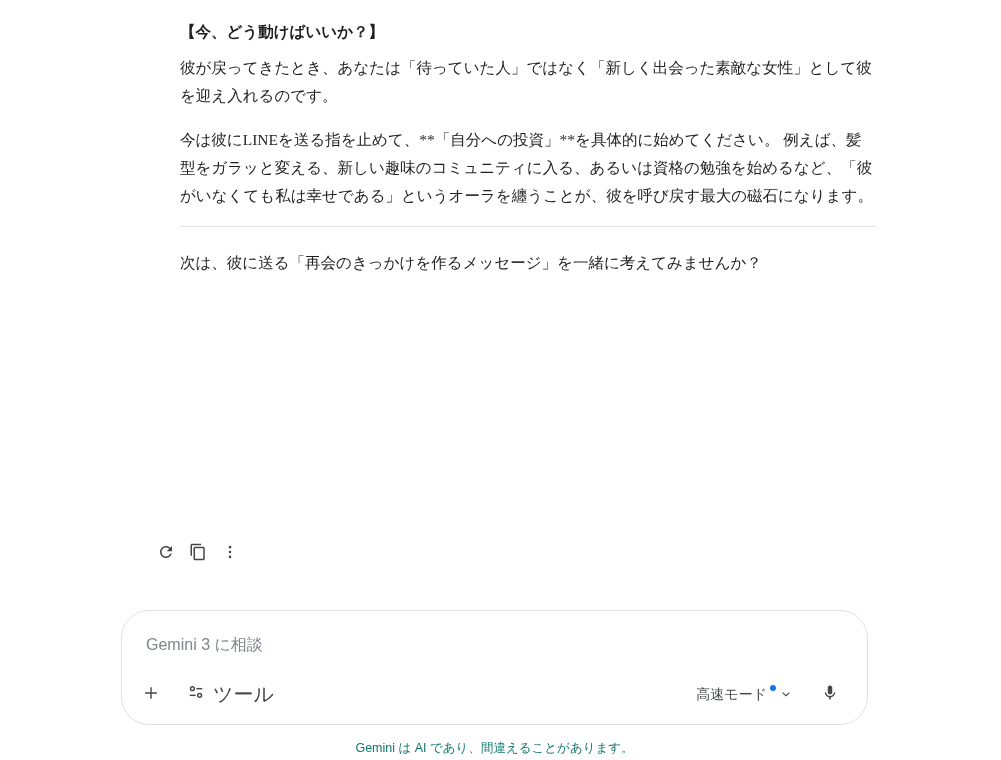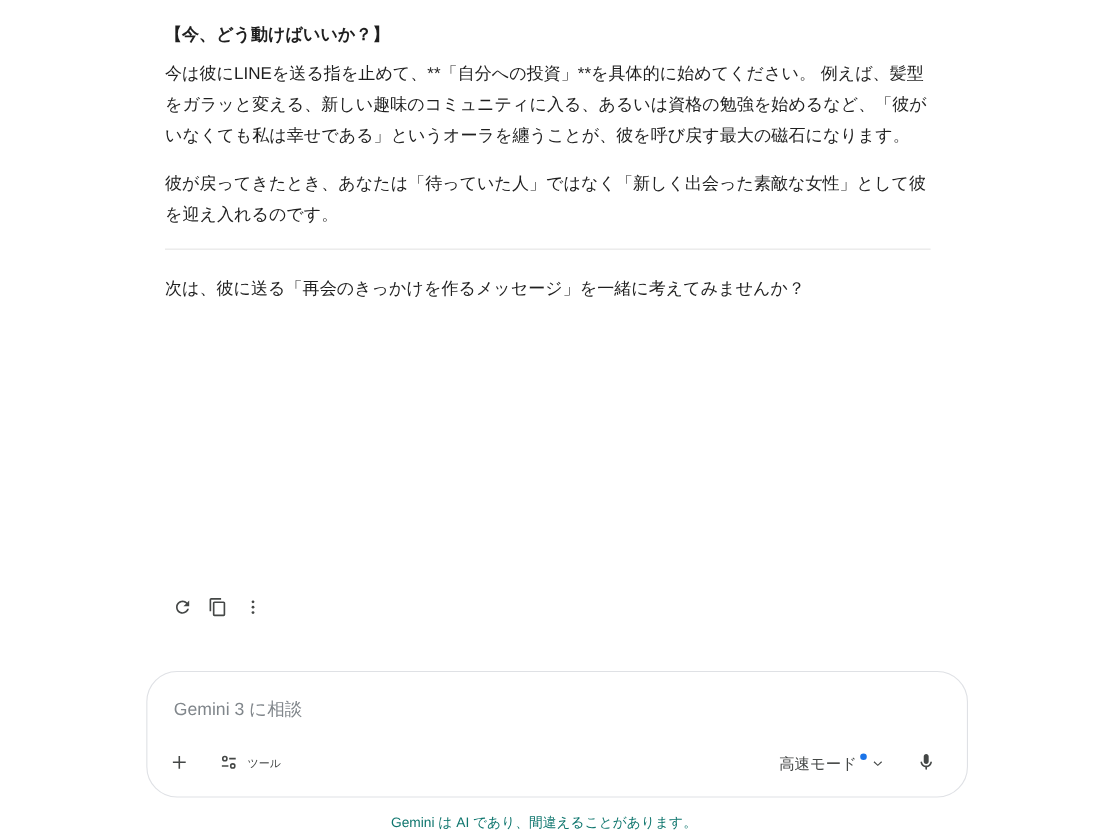--- a/index.html
+++ b/index.html
@@ -1,58 +1,58 @@
 <!DOCTYPE html>
 <html><head>
 <meta charset="utf-8">
 <style>
   * { margin: 0; padding: 0; box-sizing: border-box; }
   html, body { width: 1001px; height: 760px; background: #ffffff;
     font-family: "Liberation Sans", "DejaVu Sans", sans-serif; }
   .page { position: relative; width: 1001px; height: 760px; background: #ffffff; overflow: hidden; }
 
-  .content { position: absolute; left: 150px; top: 22px; width: 696px; color: #1f1f1f; }
+  .content { position: absolute; left: 180px; top: 22px; width: 696px; color: #1f1f1f; font-family: Liberation Serif, serif; }
   .content h3 { font-size: 15.5px; line-height: 20px; font-weight: 700; margin: 0 0 12px 0; }
   .content p  { font-size: 15.5px; line-height: 28px; margin: 0 0 16px 0; }
   .content hr { border: none; border-top: 1px solid #e4e4e4; margin: 14px 0 22px 0; }
 
   .actions { position: absolute; left: 155px; top: 541px; display: flex; align-items: center; gap: 10px; }
   .icon-btn { width: 22px; height: 22px; display: flex; align-items: center; justify-content: center;
     background: none; border: none; cursor: pointer; padding: 0; color: #444746; }
   .icon-btn svg { display: block; }
 
-  .composer { position: absolute; left: 133px; top: 610px; width: 747px; height: 115px;
+  .composer { position: absolute; left: 121px; top: 610px; width: 747px; height: 115px;
     background: #ffffff; border: 1px solid #dfe1e5; border-radius: 28px; }
   .composer-placeholder { position: absolute; left: 24px; top: 24px; font-size: 16px; color: #80868b; cursor: text; }
   .composer-row { position: absolute; left: 0; right: 0; bottom: 14px; height: 32px;
     display: flex; align-items: center; padding: 0 22px 0 14px; }
   .round-btn { width: 30px; height: 30px; border-radius: 50%; background: none; border: none;
     display: flex; align-items: center; justify-content: center; cursor: pointer; color: #444746; padding: 0; }
   .tools-btn { display: flex; align-items: center; gap: 8px; margin-left: 15px; background: none; border: none;
-    cursor: pointer; color: #444746; font-size: 10px; font-family: inherit; padding: 4px 6px; }
+    cursor: pointer; color: #444746; font-size: 20px; font-family: inherit; padding: 4px 6px; }
   .spacer { flex: 1; }
   .mode-btn { display: flex; align-items: flex-start; background: none; border: none; cursor: pointer;
     color: #444746; font-size: 14px; font-family: inherit; padding: 2px 0; }
   .mode-label { line-height: 20px; margin-left: 40px; }
   .mode-dot { width: 6px; height: 6px; border-radius: 50%; margin: 1px 3px 0 3px; flex: none; }
   .mode-chevron { margin-top: 3px; }
   .mic-btn { margin-left: 22px; }
 
   .footer { position: absolute; left: 121px; top: 740px; width: 747px; text-align: center;
     font-size: 12.5px; color: #0f766e; }
 </style>
 </head>
 <body>
 
 <div class="page">
 
   <div class="content">
     <h3>【今、どう動けばいいか？】</h3>
+    <p>彼が戻ってきたとき、あなたは「待っていた人」ではなく「新しく出会った素敵な女性」として彼を迎え入れるのです。</p>
     <p>今は彼にLINEを送る指を止めて、**「自分への投資」**を具体的に始めてください。 例えば、髪型をガラッと変える、新しい趣味のコミュニティに入る、あるいは資格の勉強を始めるなど、「彼がいなくても私は幸せである」というオーラを纏うことが、彼を呼び戻す最大の磁石になります。</p>
-    <p>彼が戻ってきたとき、あなたは「待っていた人」ではなく「新しく出会った素敵な女性」として彼を迎え入れるのです。</p>
     <hr>
     <p>次は、彼に送る「再会のきっかけを作るメッセージ」を一緒に考えてみませんか？</p>
   </div>
 
   <div class="actions">
     <button class="icon-btn" title="">
       <span>
         <svg width="18" height="18" viewBox="0 0 24 24" fill="#444746">
             <path d="M17.65 6.35C16.2 4.9 14.21 4 12 4c-4.42 0-7.99 3.58-7.99 8s3.57 8 7.99 8c3.73 0 6.84-2.55 7.73-6h-2.08c-.82 2.33-3.04 4-5.65 4-3.31 0-6-2.69-6-6s2.69-6 6-6c1.66 0 3.14.69 4.22 1.78L13 11h7V4l-2.35 2.35z"></path>
           </svg>

